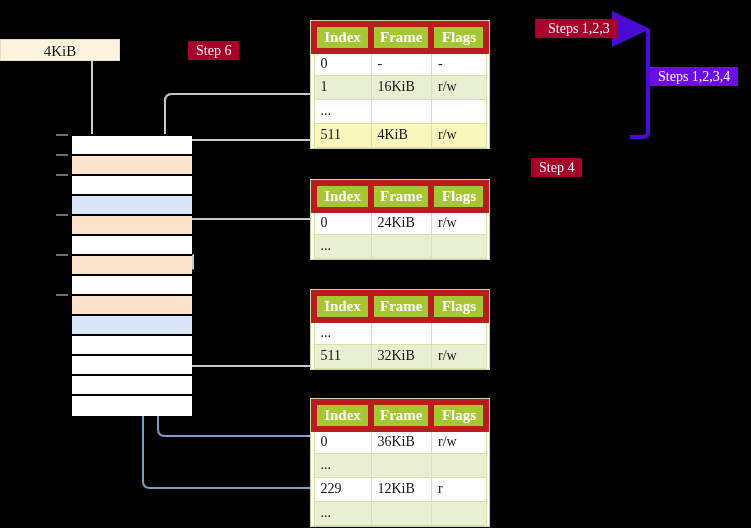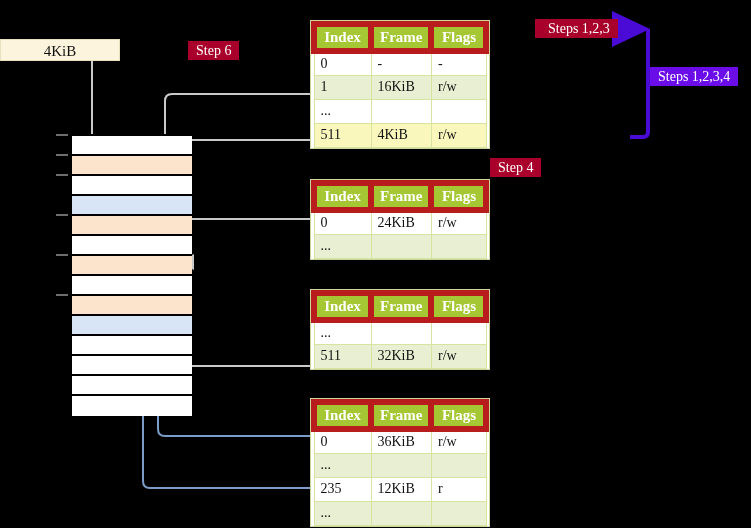--- a/index.html
+++ b/index.html
@@ -53,21 +53,21 @@
     padding: 0 8px;
     white-space: nowrap;
     box-sizing: border-box;
   }
   .chip-red   { background: #A8002A; }
   .chip-purple{ background: #6A0DE8; }
 
   #chip-step0       { left: 188px; top: 41px; }
   #chip-steps123    { left: 535px; top: 19px; padding-left: 13px; }
   #chip-steps1234   { left: 650px; top: 19px; margin-top: 48px; }
-  #chip-step4       { left: 490px; top: 158px; }
+  #chip-step4       { left: 531px; top: 158px; }
 
   
   .mem {
     position: absolute;
     left: 70px;
     top: 134px;
     width: 120px;
     height: 280px;
     border: 2px solid #000000;
     box-sizing: border-box;
@@ -314,21 +314,21 @@
             <td class="col-index">0</td>
             <td class="col-frame">36KiB</td>
             <td class="col-flags">r/w</td>
           </tr>
           <tr class="alt">
             <td class="col-index">...</td>
             <td class="col-frame"></td>
             <td class="col-flags"></td>
           </tr>
           <tr>
-            <td class="col-index">235</td>
+            <td class="col-index">229</td>
             <td class="col-frame">12KiB</td>
             <td class="col-flags">r</td>
           </tr>
           <tr class="alt">
             <td class="col-index">...</td>
             <td class="col-frame"></td>
             <td class="col-flags"></td>
           </tr>
         </tbody>
       </table>

